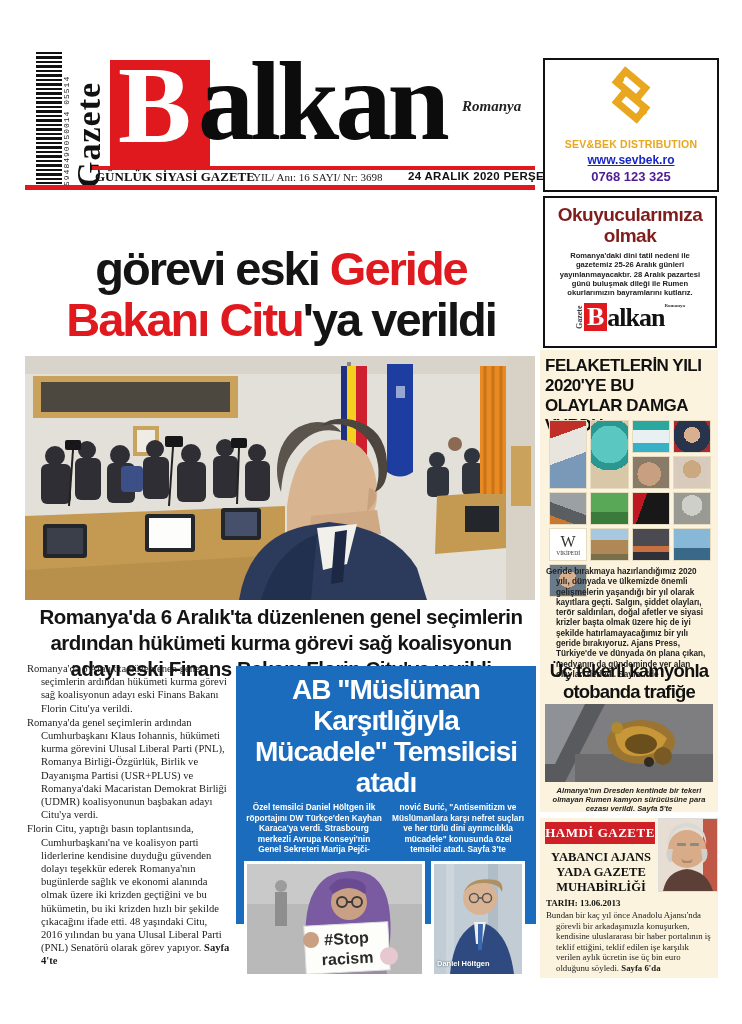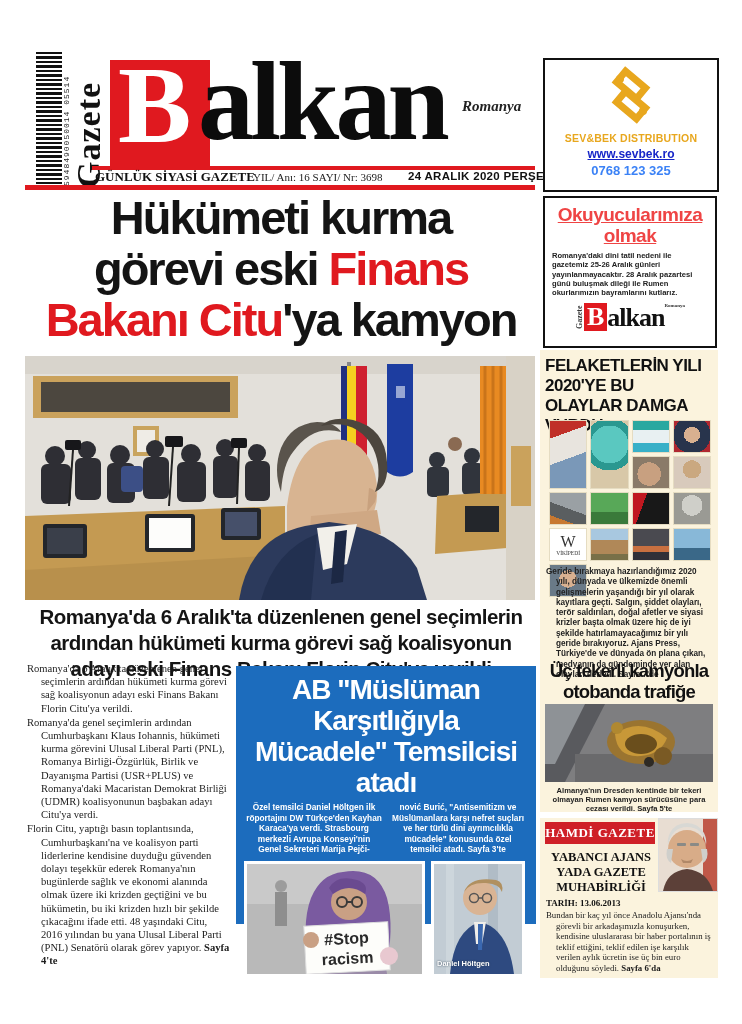--- a/index.html
+++ b/index.html
@@ -23,23 +23,23 @@
     font-size:15px;color:#222;}
   .rule1{left:92px;top:166px;width:443px;height:4px;background:#e0191f;}
   .rule2{left:25px;top:185px;width:510px;height:5px;background:#e0191f;}
   .tagline{left:95px;top:169px;font-family:"Liberation Serif",serif;font-weight:bold;font-size:13px;color:#111;}
   .issue{left:253px;top:171px;font-size:11px;color:#222;font-family:"Liberation Serif",serif;}
   .dateline{left:408px;top:170px;font-size:11.5px;font-weight:bold;color:#111;letter-spacing:.3px;}
 
   
   .dist-box{left:543px;top:58px;width:172px;height:130px;background:#fff;border:2px solid #111;
     text-align:center;}
-  .dist-name{margin-top:2px;color:#e8a71e;font-weight:bold;font-size:10.5px;letter-spacing:.2px;}
+  .dist-name{margin-top:8px;color:#e8a71e;font-weight:bold;font-size:10.5px;letter-spacing:.2px;}
   .dist-url{color:#1726c8;font-weight:bold;font-size:12px;text-decoration:underline;margin-top:3px;}
-  .dist-phone{color:#3b82f6;font-weight:bold;font-size:13px;margin-top:2px;}
+  .dist-phone{color:#4c1d95;font-weight:bold;font-size:13px;margin-top:2px;}
 
   
   .headline{left:25px;top:192px;width:512px;text-align:center;font-weight:bold;
     font-size:47px;line-height:51px;letter-spacing:-2px;color:#141414;}
   .headline .red{color:#e0191f;}
 
   
   .main-photo{left:25px;top:356px;width:510px;height:244px;background:#cfcac2;overflow:hidden;}
 
   
@@ -71,24 +71,24 @@
     align-items:center;justify-content:center;}
   .web-bar span{color:#fff;font-weight:bold;font-size:40px;letter-spacing:0px;
     font-family:"DejaVu Serif",serif;text-shadow:2px 2px 2px rgba(120,80,0,.55);}
 
   
   .rail-cream1{left:540px;top:350px;width:178px;height:462px;background:#fbf3dd;}
   .rail-cream2{left:540px;top:818px;width:178px;height:160px;background:#fbf3dd;}
 
   .ann-box{left:543px;top:196px;width:170px;height:148px;background:#fff;border:2px solid #111;
     text-align:center;}
-  .ann-title{font-weight:bold;font-size:19px;line-height:21px;color:#ef4444;margin-top:6px;
-    letter-spacing:-.5px;text-decoration:underline;}
+  .ann-title{font-weight:bold;font-size:19px;line-height:21px;color:#7f1d1d;margin-top:6px;
+    letter-spacing:-.5px;}
   .ann-body{margin:5px 7px 0 7px;font-size:7.6px;font-weight:bold;line-height:9.3px;color:#222;
-    text-align:left;}
+    text-align:center;}
   .ann-logo{display:flex;align-items:flex-end;justify-content:center;margin-top:6px;}
   .ann-logo .g{writing-mode:vertical-rl;transform:rotate(180deg);font-family:"Liberation Serif",serif;
     font-weight:bold;font-size:8px;color:#333;height:28px;}
   .ann-logo .b{background:#e0191f;color:#fff;font-family:"Liberation Serif",serif;font-weight:bold;
     font-size:26px;padding:0 3px;line-height:28px;}
   .ann-logo .rest{font-family:"Liberation Serif",serif;font-weight:bold;font-size:26px;color:#111;
     line-height:26px;letter-spacing:-1px;}
   .ann-logo .r{font-family:"Liberation Serif",serif;font-weight:bold;font-size:5px;color:#333;
     align-self:flex-start;}
 
@@ -101,21 +101,21 @@
   .wiki{background:#fff;display:flex;flex-direction:column;align-items:center;justify-content:center;
     font-family:"Liberation Serif",serif;font-size:5.5px;color:#333;}
   .wiki .globe{font-size:16px;line-height:16px;}
   .dis-body{left:546px;top:567px;width:166px;font-size:8.2px;font-weight:bold;line-height:10.3px;
     color:#222;padding-left:10px;text-indent:-10px;box-sizing:border-box;}
 
   .truck-title{left:545px;top:660px;width:168px;text-align:center;font-weight:bold;font-size:18.5px;
     line-height:21px;color:#111;letter-spacing:-.8px;}
   .truck-photo{left:545px;top:704px;width:168px;height:78px;overflow:hidden;}
   .truck-cap{left:545px;top:786px;width:168px;text-align:center;font-size:7.6px;font-weight:bold;
-    line-height:9px;color:#222;}
+    line-height:9px;color:#222;font-style:italic;}
 
   .colm-banner{left:545px;top:822px;width:110px;height:22px;background:#cf2027;color:#fff;
     display:flex;align-items:center;justify-content:center;font-family:"Liberation Serif",serif;
     font-weight:bold;font-size:13px;letter-spacing:.5px;}
   .colm-photo{left:658px;top:818px;width:58px;height:72px;overflow:hidden;border:1px solid #ddd;}
   .colm-head{left:545px;top:850px;width:112px;text-align:center;font-family:"Liberation Serif",serif;
     font-weight:bold;font-size:12.5px;line-height:15px;color:#111;}
   .colm-date{left:546px;top:898px;width:166px;font-family:"Liberation Serif",serif;font-weight:bold;
     font-size:9px;color:#111;}
   .colm-body{left:546px;top:910px;width:168px;font-family:"Liberation Serif",serif;font-size:8.8px;
@@ -147,23 +147,23 @@
       </g>
       <circle cx="24" cy="15" r="4" fill="#e8a71e"></circle>
       <circle cx="47" cy="47" r="4" fill="#e8a71e"></circle>
     </svg>
     <div class="dist-name">SEV&amp;BEK DISTRIBUTION</div>
     <div class="dist-url">www.sevbek.ro</div>
     <div class="dist-phone">0768 123 325</div>
   </div>
 
   <div class="abs headline">
-    <span>Hükümeti kurma</span><br>
-    <span>görevi eski </span><span class="red">Finans</span><br>
-    <span class="red">Bakanı Citu</span><span>'ya kamyon</span>
+    <br>
+    <span>görevi eski </span><span class="red">Geride</span><br>
+    <span class="red">Bakanı Citu</span><span>'ya verildi</span>
   </div>
 
   <div class="abs main-photo">
     <svg width="510" height="244" viewBox="0 0 510 244">
       <rect width="510" height="244" fill="#e3e0da"></rect>
       <rect x="0" y="0" width="510" height="18" fill="#d8d4cc"></rect>
 
       <rect x="8" y="20" width="205" height="42" fill="#caa25c"></rect>
       <rect x="16" y="26" width="189" height="30" fill="#4c473f"></rect>
       <rect x="108" y="70" width="26" height="30" fill="#c9a45e"></rect>

